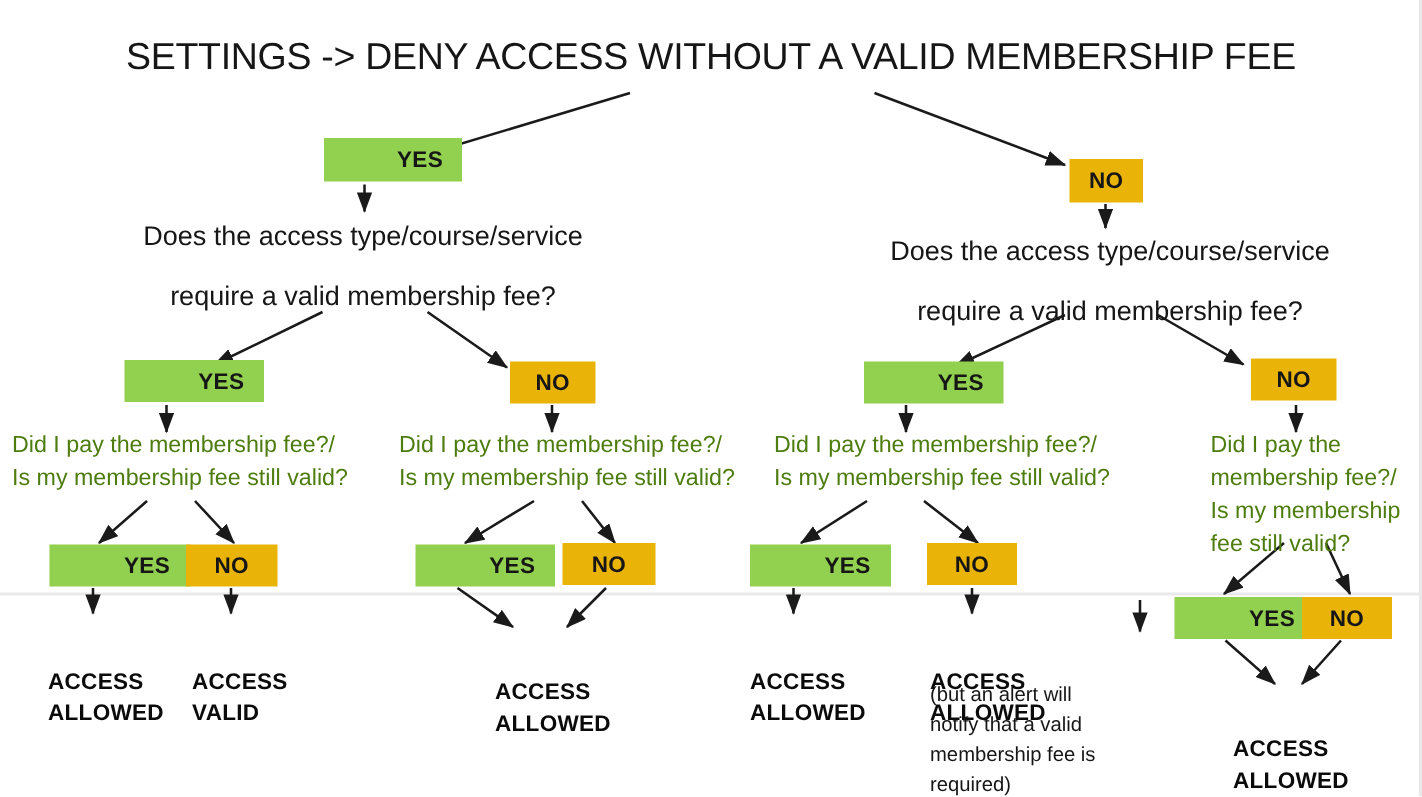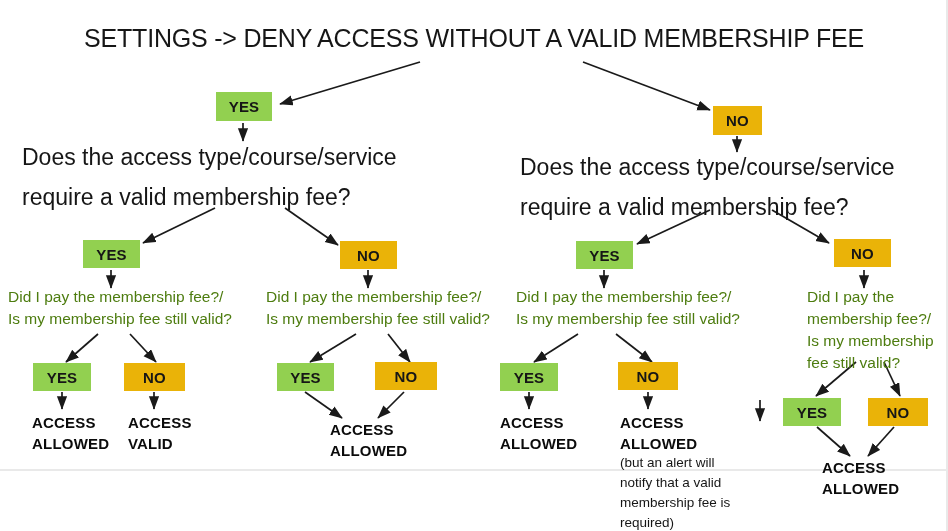--- a/index.html
+++ b/index.html
@@ -3,21 +3,21 @@
 <meta charset="utf-8">
 <style>
   html,body{margin:0;padding:0;}
   body{
     width:948px;height:531px;
     background:#ffffff;
     font-family:"Liberation Sans", sans-serif;
     color:#000000;
     overflow:hidden;
   }
-  #stage{position:relative;width:948px;height:471px;background:#fff;}
+  #stage{position:relative;width:948px;height:397px;background:#fff;}
 
   
   .edge-r{position:absolute;top:0;right:0;width:2px;height:531px;background:#e9e9e9;}
   .edge-b{position:absolute;left:0;bottom:0;width:948px;height:2px;background:#e9e9e9;}
 
   svg.arrows{position:absolute;left:0;top:0;width:948px;height:531px;pointer-events:none;}
 
   .title{
     position:absolute;
     left:0;top:24px;width:948px;
@@ -30,48 +30,49 @@
   }
 
   .box{
     position:absolute;
     display:flex;align-items:center;justify-content:center;
     font-weight:bold;
     font-size:15px;
     color:#161616;
     letter-spacing:0.2px;
   }
-  .box.green{background:#92D050;}
+  .box.green{background:#92D050;padding-left:36px;}
   .box.red{background:#eab308;justify-content:center;}
 
   .q{
     position:absolute;
-    font-size:23px;
+    font-size:18px;
     color:#161616;
     line-height:40px;
-    text-align:left;
+    text-align:center;
     white-space:nowrap;
   }
   .q2{
     position:absolute;
     font-size:15.5px;
     color:#4d7c0f;
     line-height:22px;
     white-space:nowrap;
   }
   .q2.wrap{white-space:normal;width:128px;}
 
   .res{
     position:absolute;
     font-size:15px;
     font-weight:bold;
     color:#0b0b0b;
     line-height:21px;
     letter-spacing:0.2px;
     white-space:nowrap;
+    margin-top:32px;
   }
   .note{
     position:absolute;
     font-size:13.5px;
     font-weight:normal;
     color:#161616;
     line-height:20px;
     width:130px;
   }
 </style>

